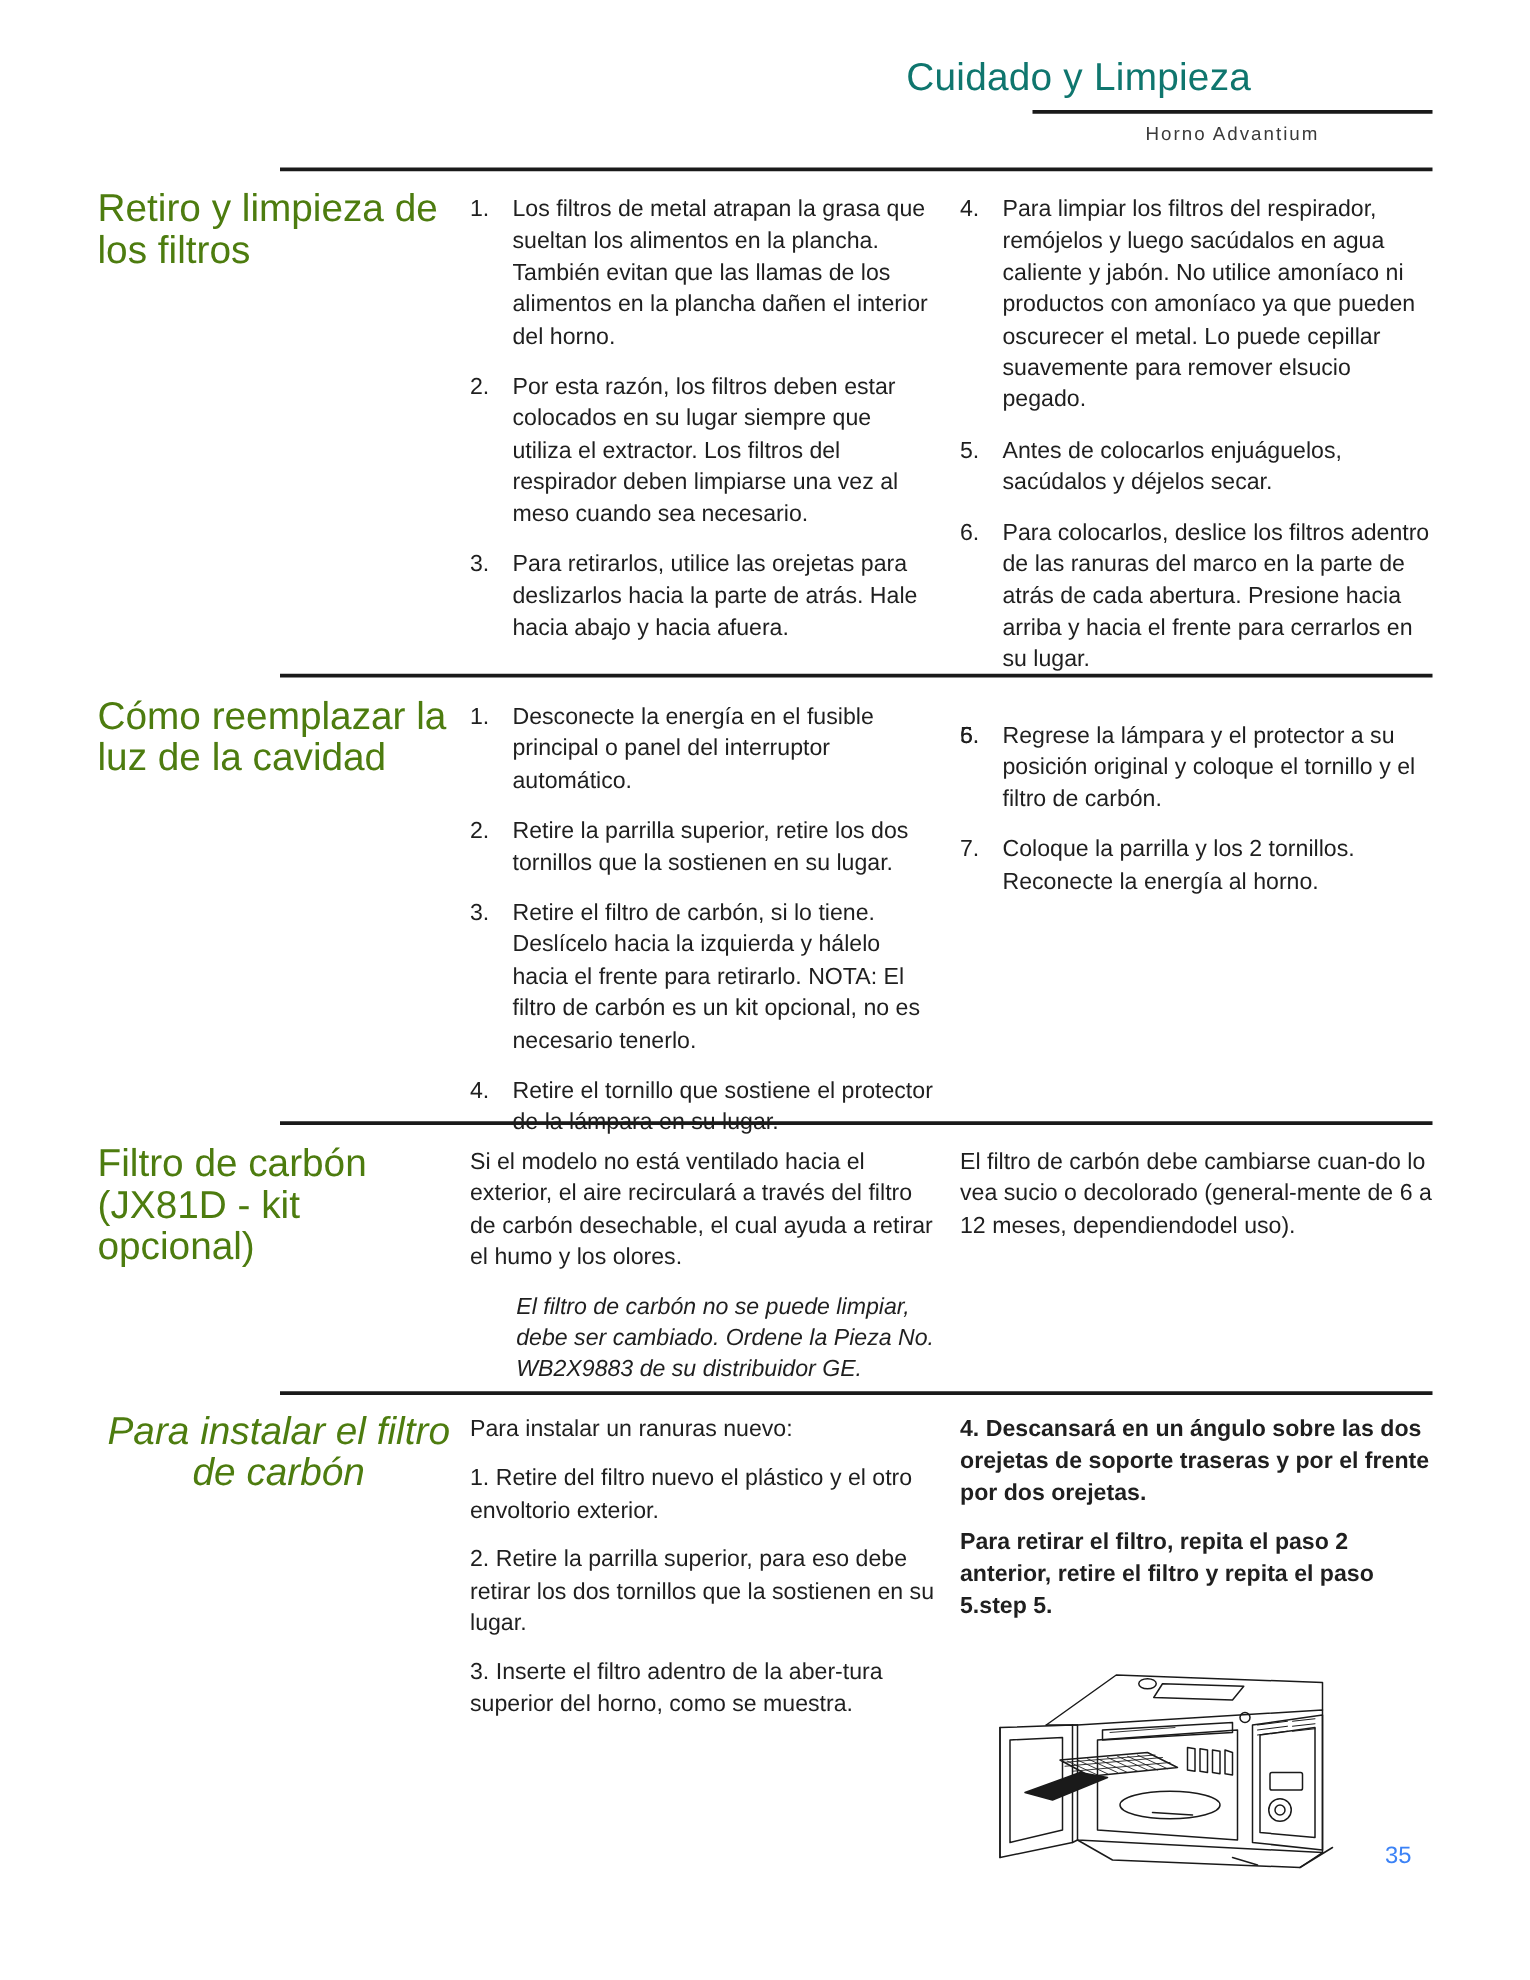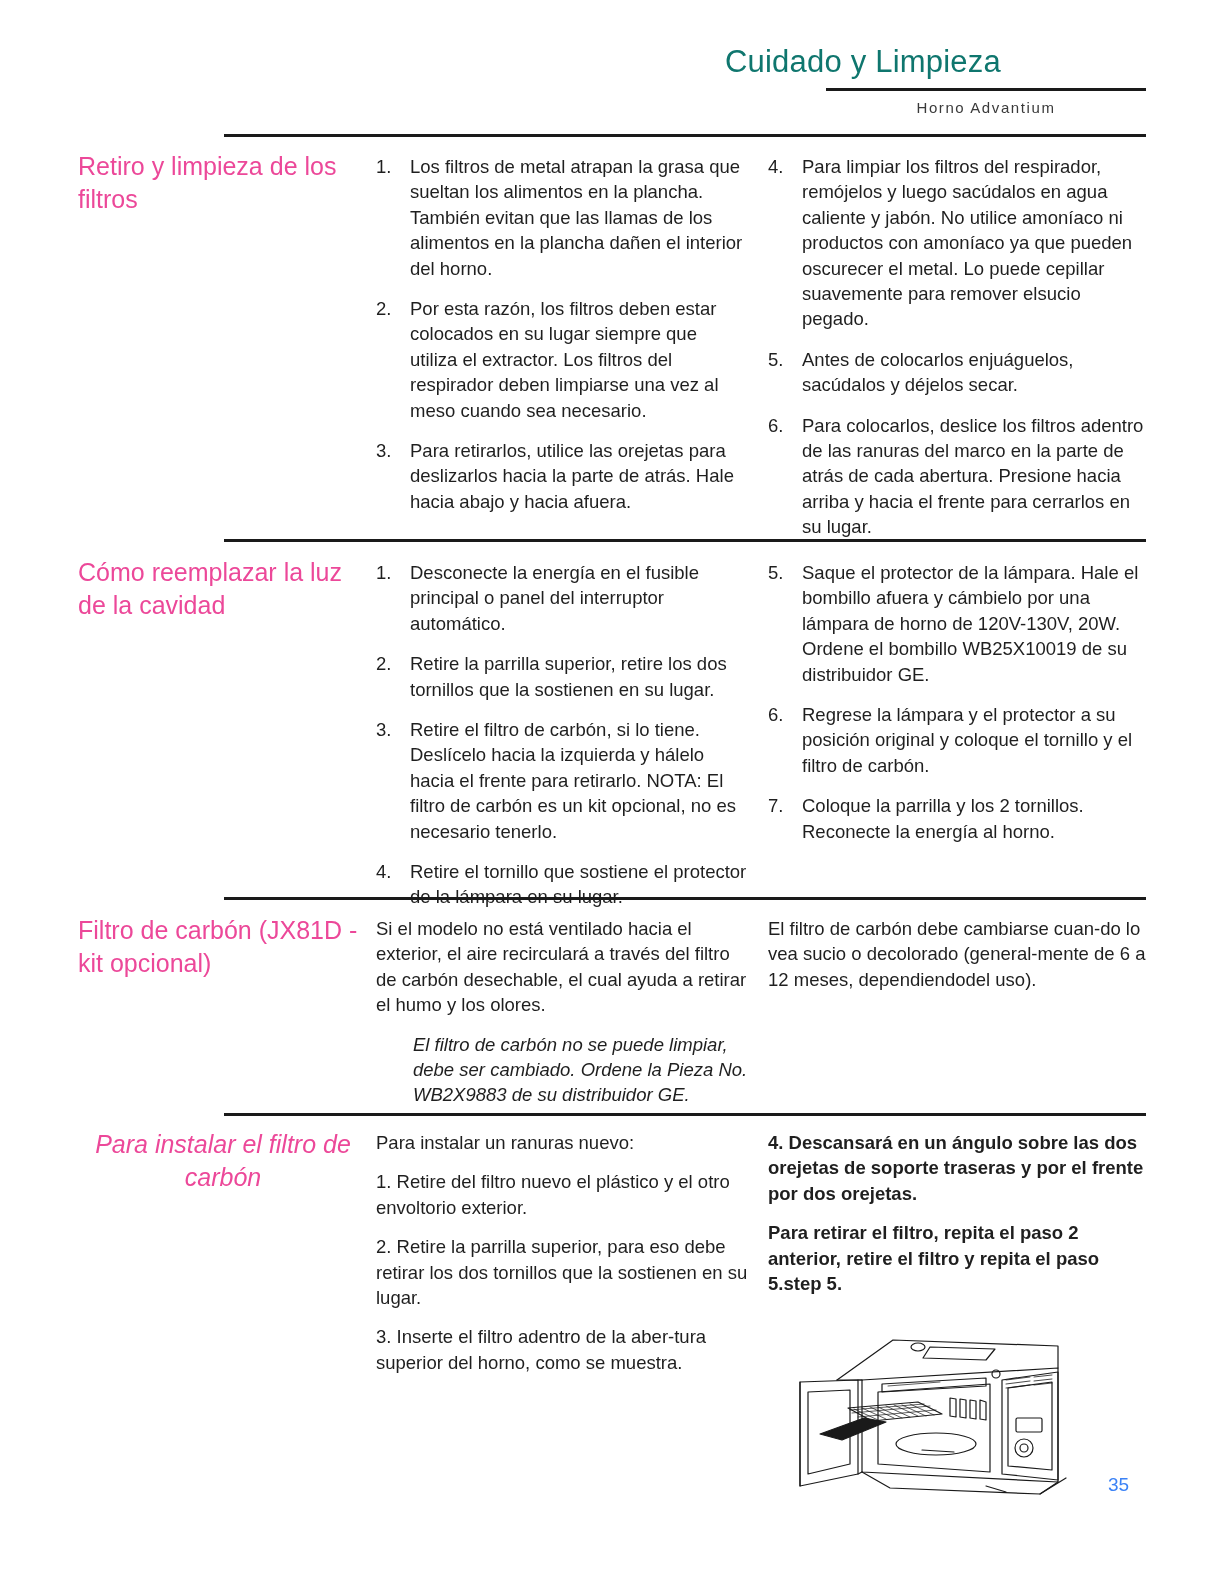--- a/index.html
+++ b/index.html
@@ -70,23 +70,23 @@
   
   .section {
     position: absolute;
     left: 0;
     width: 1224px;
   }
   .sec-head {
     position: absolute;
     left: 78px;
     width: 290px;
-    font-size: 25px;
+    font-size: 31px;
     line-height: 33px;
-    color: #ec4899;
+    color: #4d7c0f;
     font-weight: 400;
   }
   .sec-head.italic { font-style: italic; }
 
   .col {
     position: absolute;
     font-size: 18.5px;
     line-height: 25.4px;
     color: #1f1f1f;
   }
@@ -209,21 +209,20 @@
           <span class="num">4.</span>
           <span>Retire el tornillo que sostiene el protector de la lámpara en su lugar.</span>
         </li>
       </ol>
     </div>
 
     <div class="col col-right" style="top:4px;">
       <ol class="steps">
         <li>
           <span class="num">5.</span>
-          <span>Saque el protector de la lámpara. Hale el bombillo afuera y cámbielo por una lámpara de horno de 120V-130V, 20W.  Ordene el bombillo WB25X10019 de su distribuidor GE.</span>
         </li>
         <li>
           <span class="num">6.</span>
           <span>Regrese la lámpara y el protector a su posición original y coloque el tornillo y el filtro de carbón.</span>
         </li>
         <li>
           <span class="num">7.</span>
           <span>Coloque la parrilla y los 2 tornillos. Reconecte la energía al horno.</span>
         </li>
       </ol>

